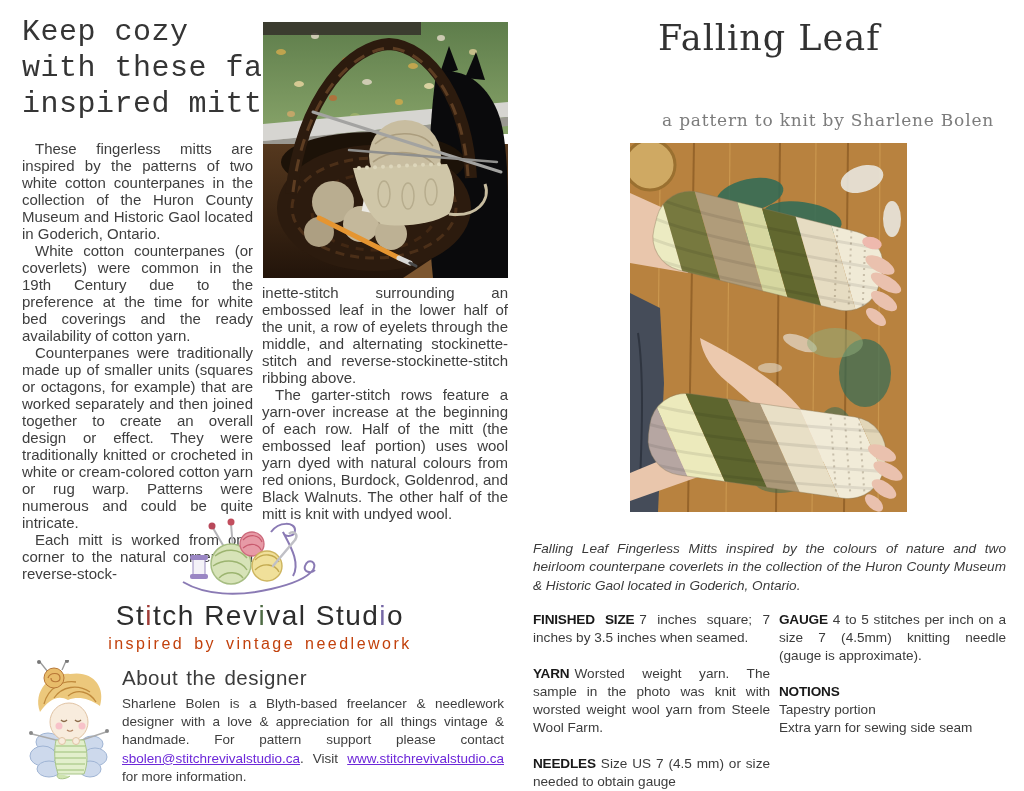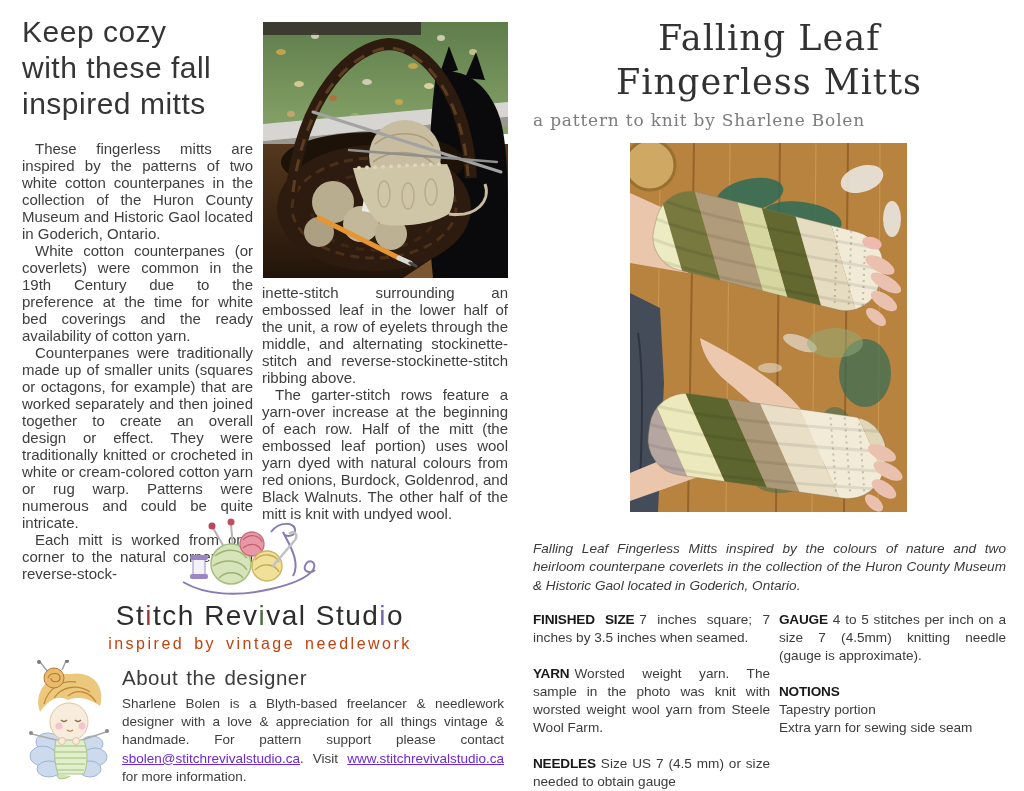--- a/index.html
+++ b/index.html
@@ -1,21 +1,21 @@
 <!DOCTYPE html>
 <html><head>
 <meta charset="utf-8">
 <style>
   html,body{margin:0;padding:0;background:#ffffff;}
   .canvas{position:relative;width:1024px;height:791px;background:#ffffff;overflow:hidden;
           font-family:"Liberation Sans",sans-serif;color:#3e3e3e;}
   .abs{position:absolute;}
 
   
-  .headline{left:22px;top:14px;font-family:Liberation Sans, sans-serif;font-size:30px;line-height:36px;
+  .headline{left:22px;top:14px;font-family:Liberation Mono, monospace;font-size:30px;line-height:36px;
             color:#353535;letter-spacing:.5px;font-weight:400;}
   .basket-fig{left:263px;top:22px;width:245px;height:256px;margin:0;}
   .col{font-size:15px;line-height:17px;text-align:justify;color:#3e3e3e;}
   .col p{margin:0;text-indent:13px;}
   .col p.noindent{text-indent:0;}
   .col1{left:22px;top:140px;width:231px;}
   .col2{left:262px;top:284px;width:246px;}
 
   .brand{left:12px;top:518px;width:496px;text-align:center;}
   .brand svg{display:block;margin:0 auto;}
@@ -26,21 +26,21 @@
   .about-icon{flex:0 0 104px;}
   .about-text{width:382px;}
   .about-text h2{margin:8px 0 5px 0;font-size:20.5px;font-weight:400;color:#3b3b3b;
                  letter-spacing:.5px;word-spacing:2px;}
   .about-body{font-size:13.5px;line-height:18.2px;text-align:justify;}
   .link{color:#6d28d9;cursor:pointer;}
 
   
   .rtitle{left:533px;top:16px;width:472px;text-align:center;font-family:"DejaVu Serif",serif;
           font-size:35px;line-height:44px;color:#323232;letter-spacing:1px;font-weight:400;}
-  .subtitle{left:533px;top:110px;width:472px;text-align:left;font-family:"DejaVu Serif",serif;
+  .subtitle{left:522px;top:110px;width:472px;text-align:right;font-family:"DejaVu Serif",serif;
             font-size:17px;color:#7c7c7c;letter-spacing:.8px;}
   .mitts-fig{left:630px;top:143px;width:277px;height:369px;margin:0;}
   .caption{left:533px;top:526px;width:473px;font-size:13.6px;line-height:18.5px;
            font-style:italic;text-align:justify;color:#3a3a3a;}
   .details{left:533px;top:611px;width:473px;display:flex;}
   .dcol1{width:237px;margin-right:9px;}
   .dcol2{width:227px;}
   .detail{margin:0 0 18px 0;font-size:13.6px;line-height:18px;text-align:justify;color:#3c3c3c;}
   .dlabel{font-weight:bold;color:#191919;letter-spacing:-.2px;margin-right:5px;}
   .notion-line{display:block;text-align:left;}
@@ -208,21 +208,20 @@
       </svg>
     </div>
     <div class="about-text">
       <h2>About the designer</h2>
       <div class="about-body"><span>Sharlene Bolen is a Blyth-based freelancer &amp; needlework designer with a love &amp; appreciation for all things vintage &amp; handmade. For pattern support please contact </span><a class="link" href="#">sbolen@stitchrevivalstudio.ca</a><span>. Visit </span><a class="link" href="#">www.stitchrevivalstudio.ca</a><span> for more information.</span></div>
     </div>
   </div>
 
   <div class="abs rtitle">
     <div>Falling Leaf</div>
-    <div>Fingerless Mitts</div>
   </div>
   <div class="abs subtitle">a pattern to knit by Sharlene Bolen</div>
 
   <figure class="abs mitts-fig" aria-label="Two hands wearing Falling Leaf fingerless mitts in cream, olive and tan stripes resting on a paint-splattered wooden table">
     <svg width="277" height="369" viewBox="0 0 277 369">
       <defs>
         <clipPath id="um">
             <rect x="22" y="68" width="232" height="80" rx="34"></rect>
           </clipPath>
         <clipPath id="lm">

